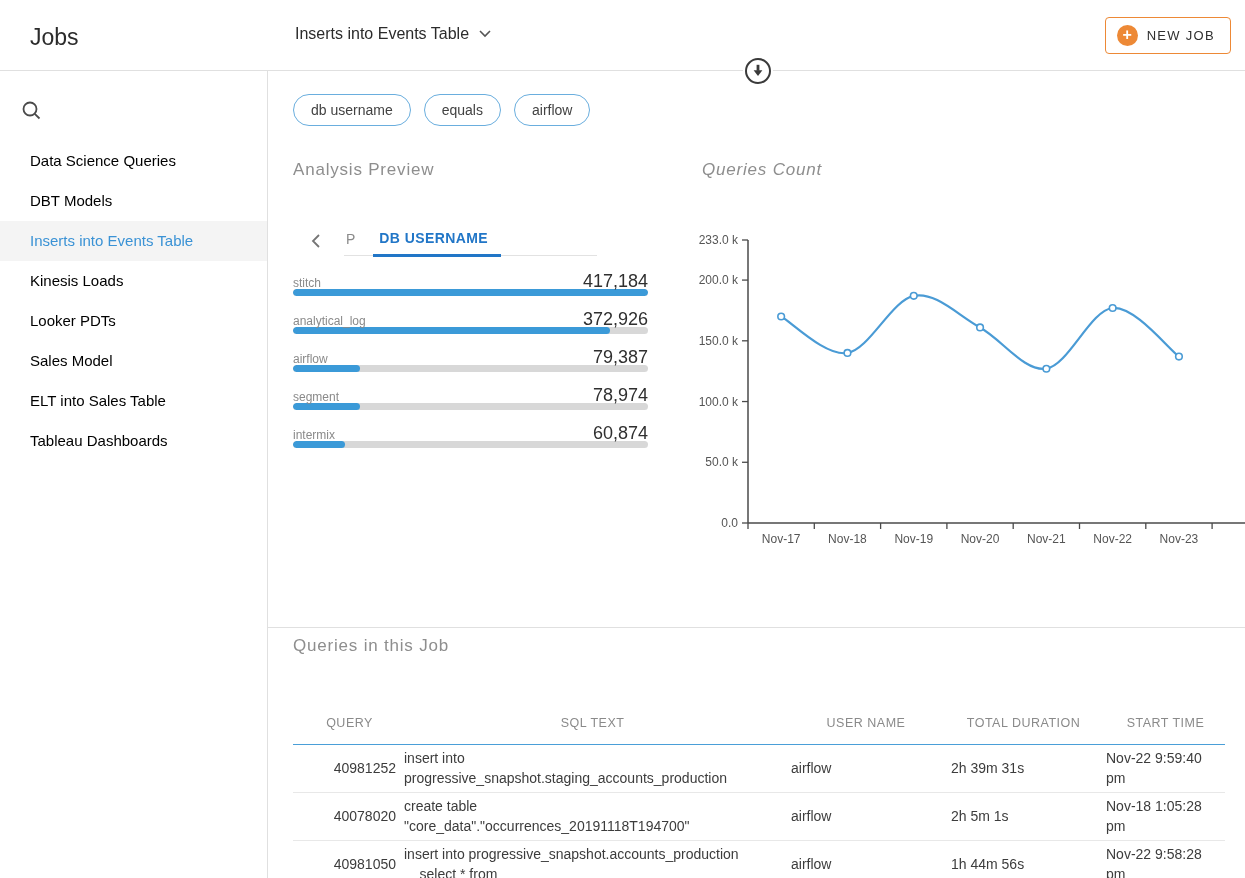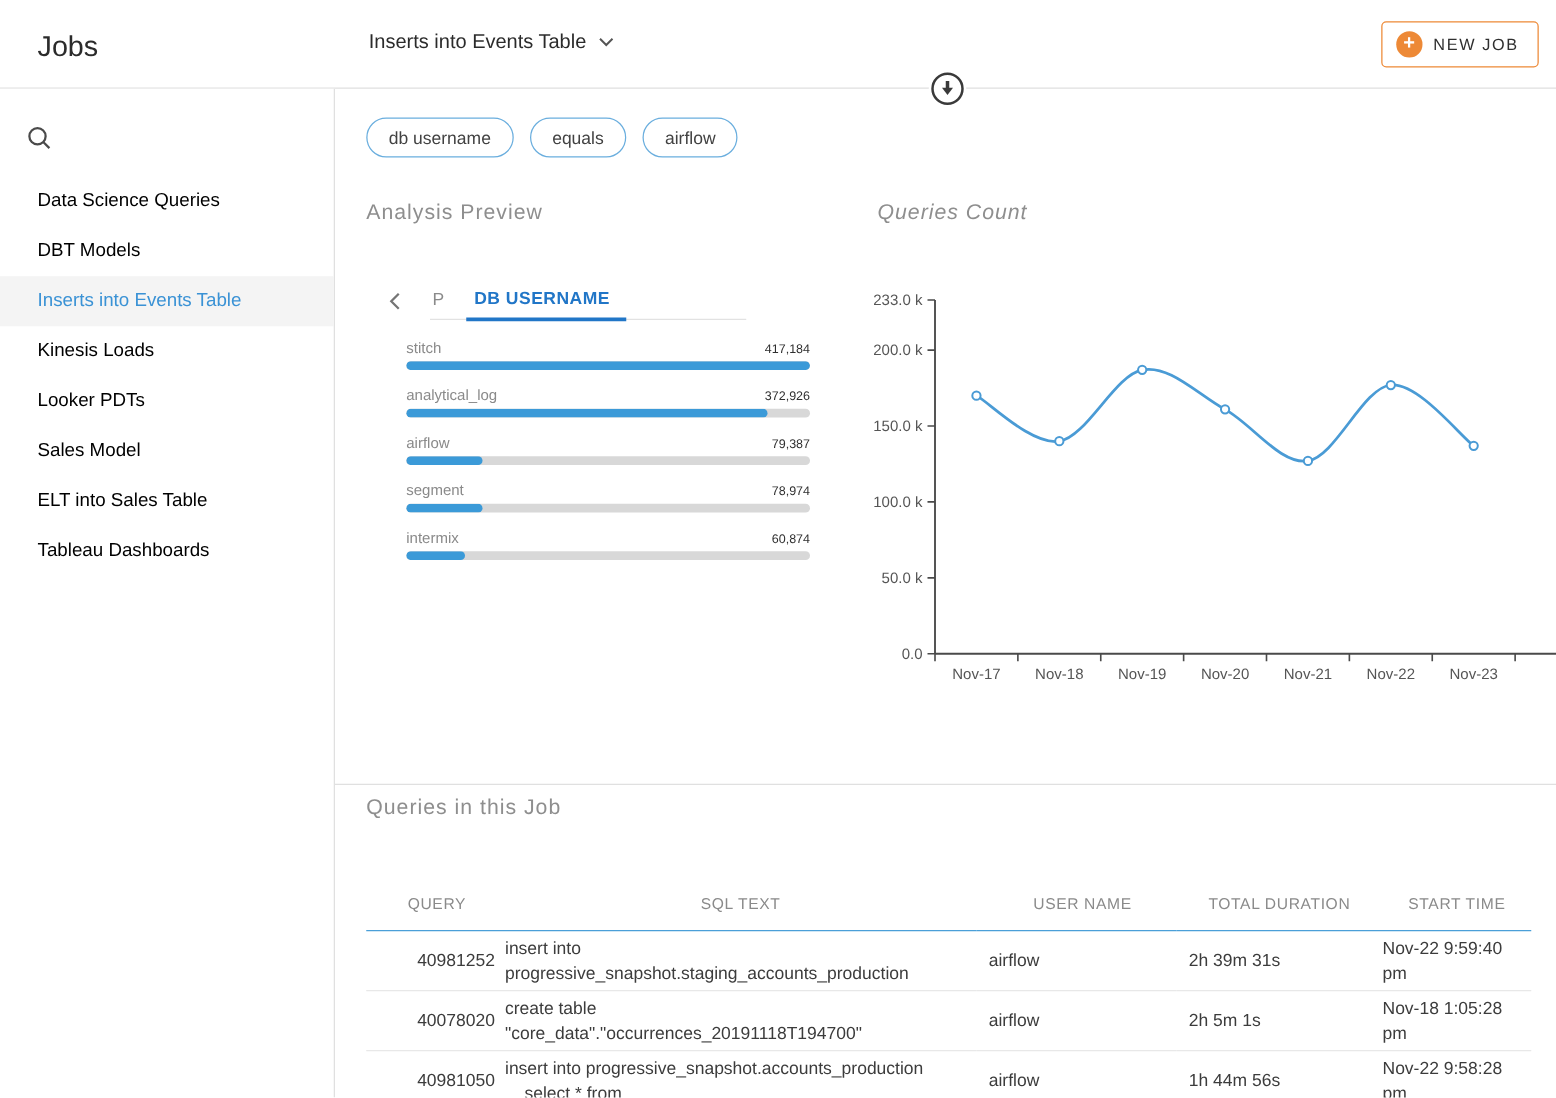--- a/index.html
+++ b/index.html
@@ -49,24 +49,24 @@
   .tab-back { position:absolute; left:310px; top:233px; cursor:pointer; }
   .tabstrip { position:absolute; left:344px; top:226px; width:253px; height:30px;
               border-bottom:1px solid #e2e2e2; display:flex; align-items:flex-end; }
   .tab { font-size:14px; cursor:pointer; padding:0 2px 8px 2px; }
   .tab.partial { color:#8a8a8a; margin-right:16px; }
   .tab.active { color:#2176c7; font-weight:bold; letter-spacing:0.4px; padding:0 13px 8px 6px;
                 border-bottom:3px solid #2176c7; margin-bottom:-2px; }
 
   
   .bar-list { position:absolute; left:293px; top:271px; width:355px; }
-  .bar-row { height:38px;margin-left:32px; }
+  .bar-row { height:38px; }
   .bar-row .lv { display:flex; justify-content:space-between; align-items:baseline; height:17px; }
   .bar-label { font-size:12px; color:#8a8a8a; }
-  .bar-value { font-size:10px; color:#2f2f2f; }
+  .bar-value { font-size:18px; color:#2f2f2f; }
   .bar-track { margin-top:1px; height:7px; background:#d8d8d8; border-radius:4px; overflow:hidden; }
   .bar-fill { height:7px; border-radius:4px; }
 
   
   .line-chart { position:absolute; left:690px; top:230px; }
 
   
   .hr-divider { position:absolute; left:268px; top:627px; width:977px; height:1px; background:#e0e0e0; }
   .qtable { position:absolute; left:293px; top:703px; width:932px; border-collapse:collapse;
             table-layout:fixed; }

